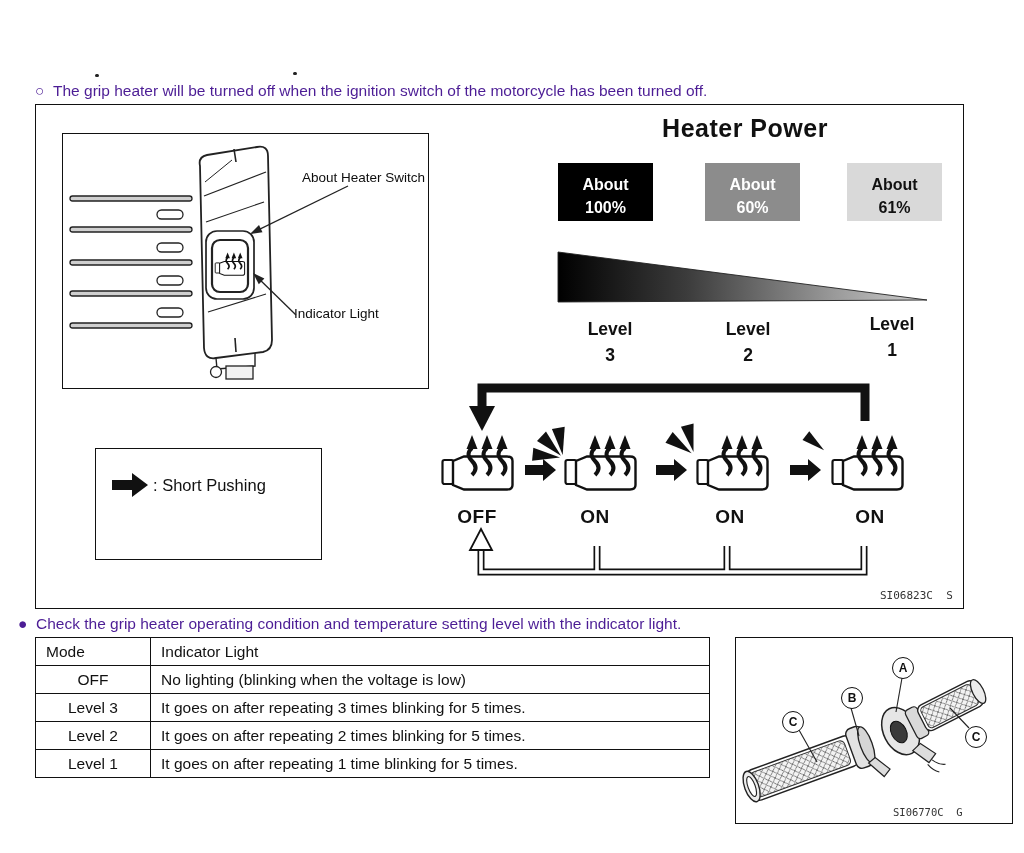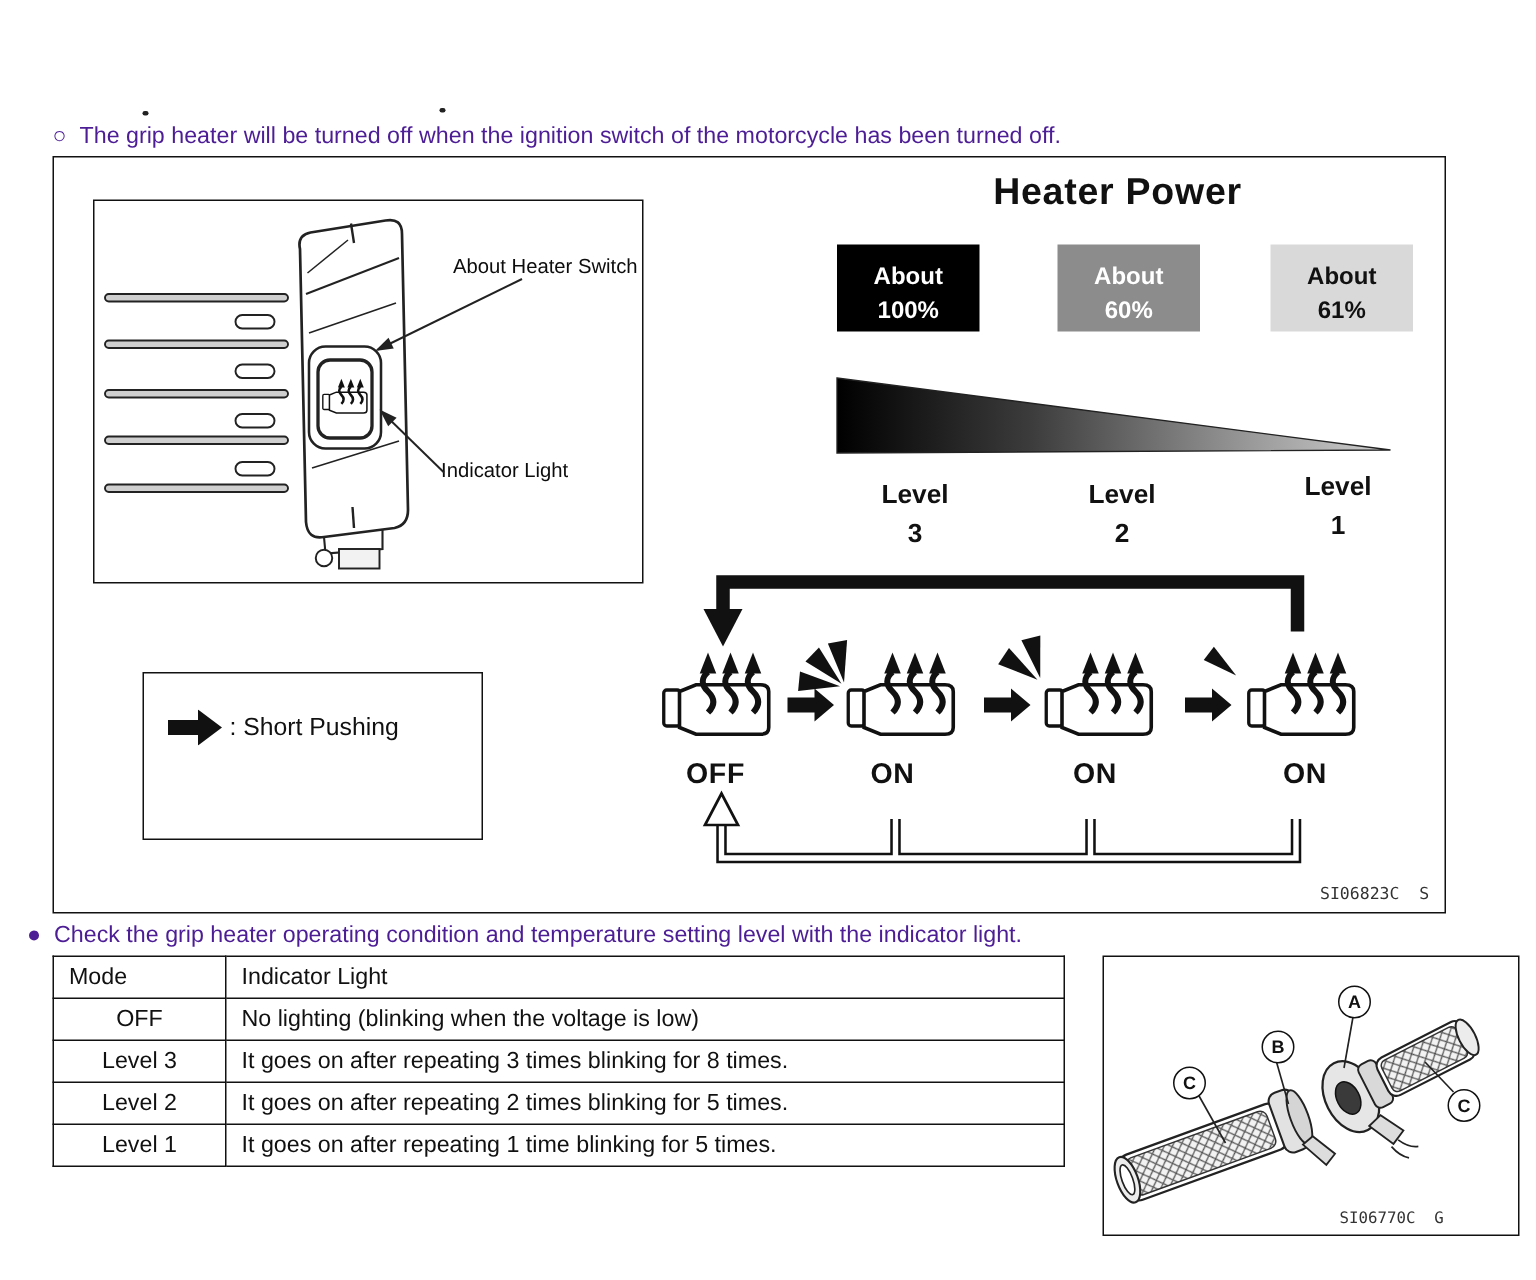--- a/index.html
+++ b/index.html
@@ -102,21 +102,21 @@
         <tr class="hdr">
       <td class="c1">Mode</td>
       <td class="c2">Indicator Light</td>
     </tr>
     <tr>
       <td class="c1">OFF</td>
       <td class="c2">No lighting (blinking when the voltage is low)</td>
     </tr>
     <tr>
       <td class="c1">Level 3</td>
-      <td class="c2">It goes on after repeating 3 times blinking for 8 times.</td>
+      <td class="c2">It goes on after repeating 3 times blinking for 5 times.</td>
     </tr>
     <tr>
       <td class="c1">Level 2</td>
       <td class="c2">It goes on after repeating 2 times blinking for 5 times.</td>
     </tr>
     <tr>
       <td class="c1">Level 1</td>
       <td class="c2">It goes on after repeating 1 time blinking for 5 times.</td>
     </tr>
   </tbody>

